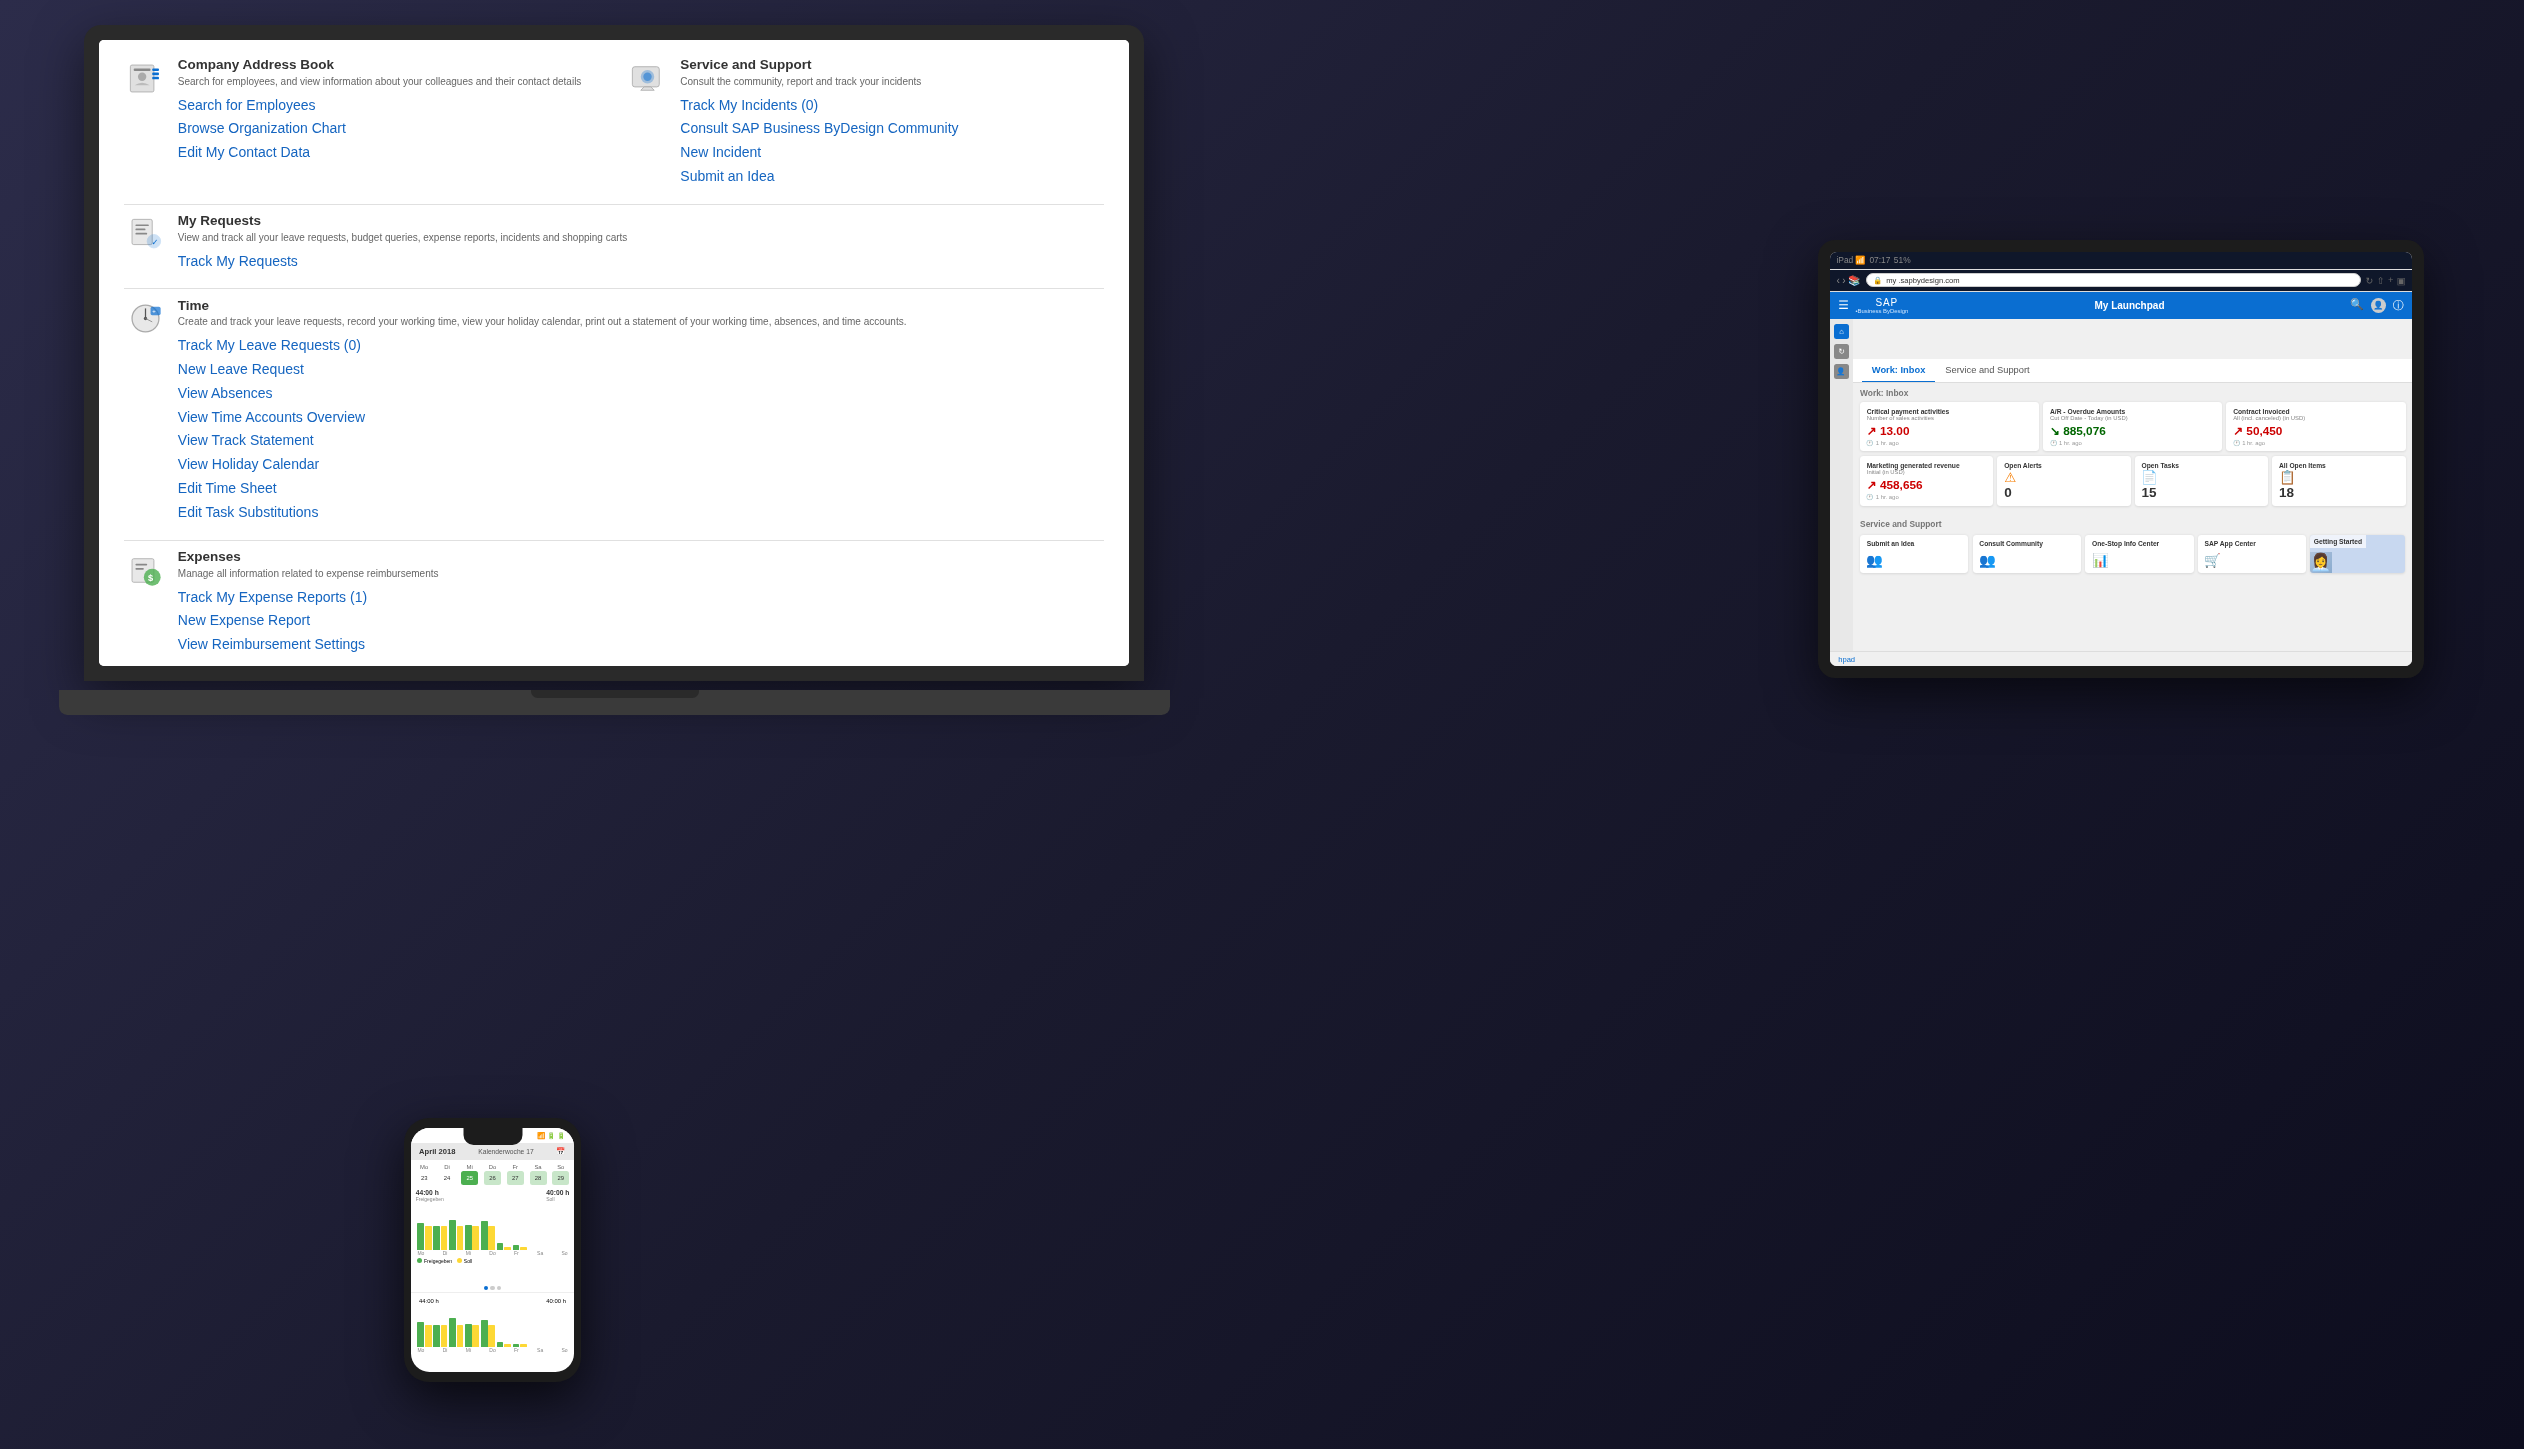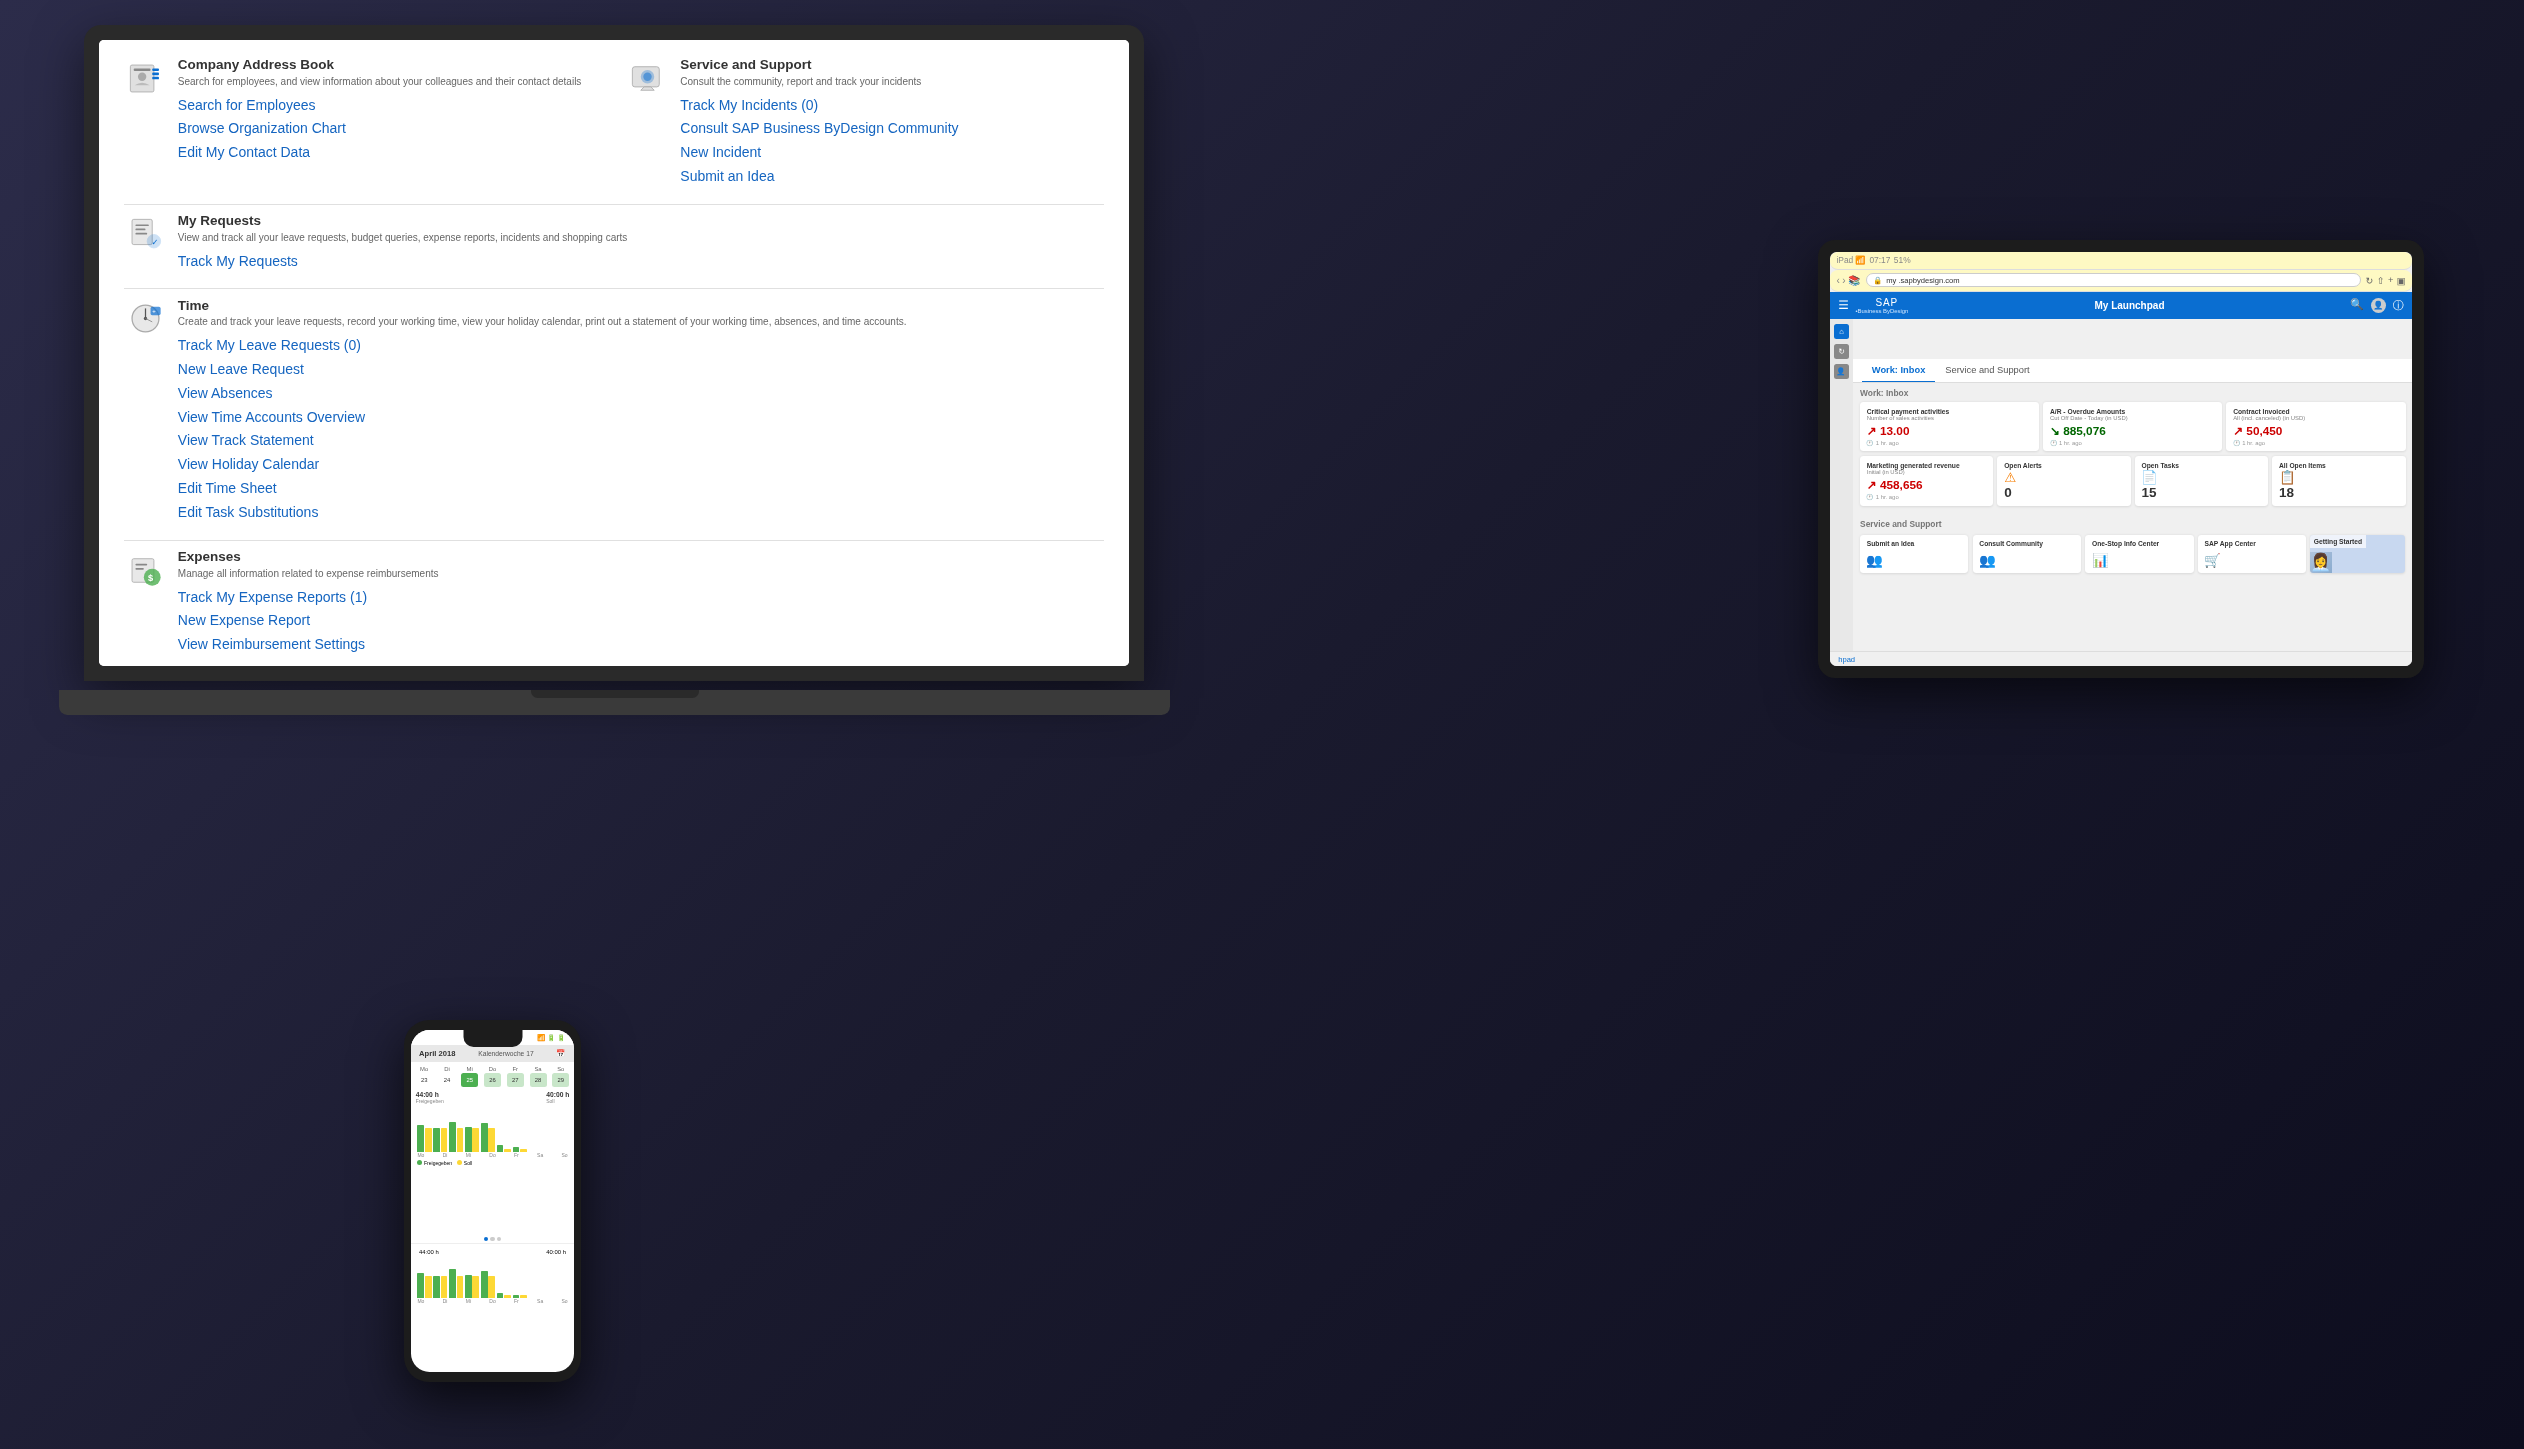--- a/index.html
+++ b/index.html
@@ -158,29 +158,28 @@
       height: 100%;
       background: #f0f0f0;
       border-radius: 6.7px;
       overflow: hidden;
       display: flex;
       flex-direction: column;
     }
 
     
     .browser-bar {
-      background: #fef9c3;
+      background: #0f172a;
       padding: 3.4px 6.7px;
       display: flex;
       align-items: center;
       gap: 5px;
       border-bottom: 0.8px solid #ddd;
       font-size: 8.4px;
       color: #333;
-      border-radius: 8px;
     }
 
     .browser-icons {
       display: flex;
       gap: 2.5px;
       color: #888;
       font-size: 10px;
     }
 
     .browser-url {
@@ -369,21 +368,21 @@
       color: #888;
       margin-top: 1.7px;
     }
 
     
     .phone {
       position: absolute;
       left: 404px;
       bottom: 67px;
       width: 177px;
-      height: 362px;
+      height: 264px;
       background: #1c1c1c;
       border-radius: 25px;
       padding: 10px 6.7px;
       box-shadow: 0 17px 50px rgba(0,0,0,0.7);
     }
 
     .phone-notch {
       width: 59px;
       height: 17px;
       background: #1c1c1c;

